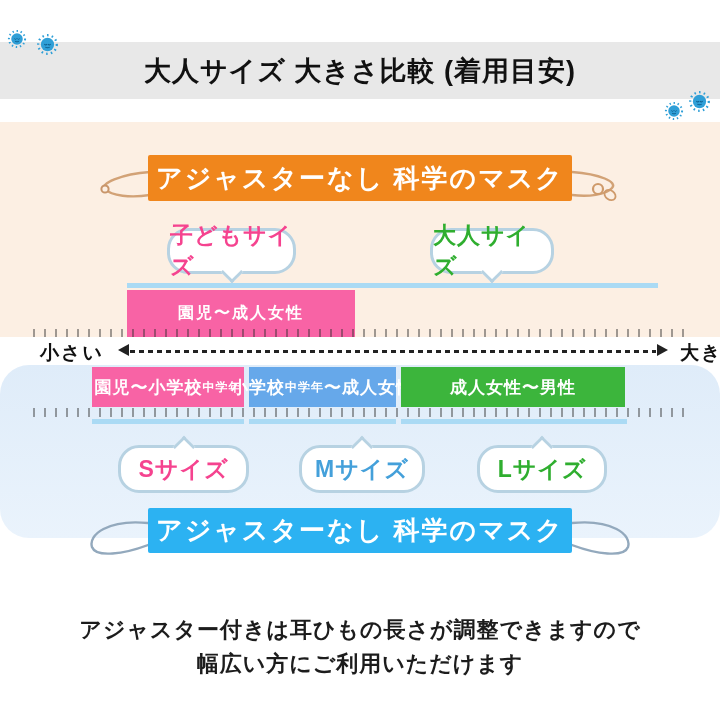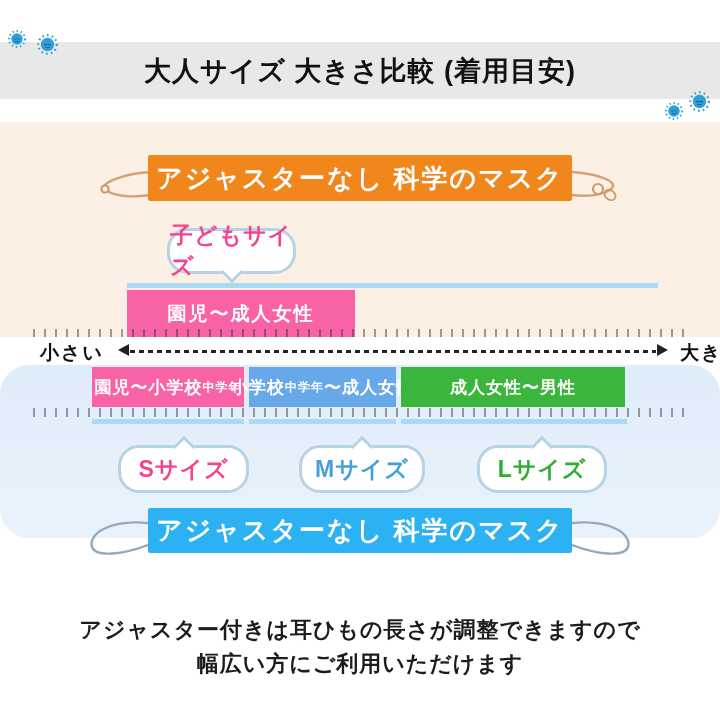--- a/index.html
+++ b/index.html
@@ -41,21 +41,21 @@
   .tail-down{bottom:-9px;border-right:3px solid #b7d2e2;border-bottom:3px solid #b7d2e2;}
   .tail-up{top:-9px;border-left:3px solid #b7d2e2;border-top:3px solid #b7d2e2;}
   .bubble-child{left:167px;top:106px;width:123px;height:40px;color:#f5438f;}
   .bubble-adult{left:430px;top:106px;width:118px;height:40px;color:#2fae2f;}
   
   .bar{
     position:absolute;display:flex;align-items:center;justify-content:center;
     color:#fff;font-weight:700;white-space:nowrap;
   }
   .sky-strip{position:absolute;background:#aadaf4;height:5px;}
-  .bar-top{top:168px;height:47px;font-size:19px;letter-spacing:2px;}
+  .bar-top{top:168px;height:47px;font-size:16px;letter-spacing:2px;}
   .bar-top-pink{left:127px;width:228px;background:#f863a5;}
   .bar-top-green{left:362px;width:296px;background:#3cb53c;}
   .ticks{
     position:absolute;height:9px;
     background:repeating-linear-gradient(to right,rgba(45,45,45,0.45) 0 2px,transparent 2px 11px);
   }
   
   .ruler-band{
     position:absolute;left:0;top:337px;width:720px;height:28px;background:#ffffff;margin-left:32px;
   }
@@ -140,20 +140,24 @@
       <ellipse cx="40" cy="35" rx="6" ry="4.5" transform="rotate(35 40 35)" fill="none" stroke="#cf9a6a" stroke-width="1.8"></ellipse>
     </svg>
     <div class="banner banner-orange">
       <span>アジャスターなし 科学のマスク</span>
     </div>
 
     <div class="bubble bubble-child">
       <span>子どもサイズ</span>
       <span class="tail tail-down"></span>
     </div>
+    <div class="bubble bubble-adult">
+      <span>大人サイズ</span>
+      <span class="tail tail-down"></span>
+    </div>
 
     <div class="sky-strip" style="left:127px;top:161px;width:531px;"></div>
     <div class="bar bar-top bar-top-pink">
       <span>園児〜成人女性</span>
     </div>
     <div class="ticks" style="left:33px;top:207px;width:660px;"></div>
   </div>
 
   <div class="ruler-band">
     <div class="ruler-label ruler-left">小さい</div>

